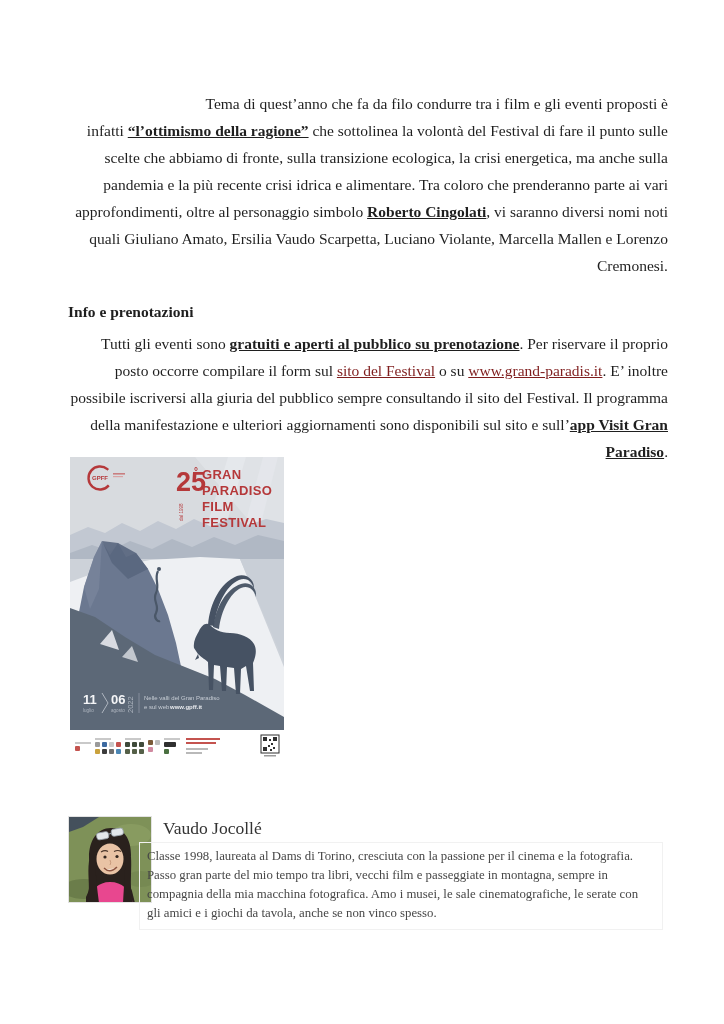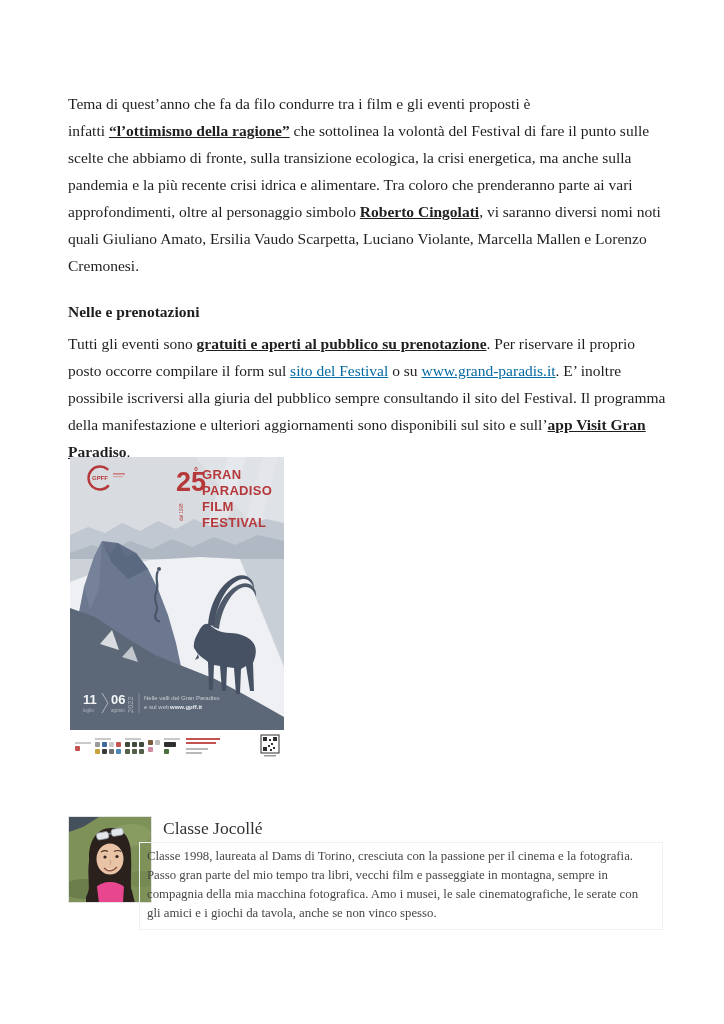--- a/index.html
+++ b/index.html
@@ -6,24 +6,24 @@
   html,body { background:#ffffff; }
   .page {
     position:relative; width:724px; height:1024px; background:#ffffff;
     font-family:"Liberation Serif","DejaVu Serif",serif; color:#1f1f1f;
     overflow:hidden; margin:0 auto;
   }
   
   .para {
     position:absolute; left:68px; width:600px;
     font-size:15.5px; line-height:27px; color:#1f1f1f;
-    text-align:left;
+    text-align:right;
   }
   .para b { font-weight:bold;text-decoration:underline; }
-  .inline-link { color:#0369a1; text-decoration:underline; cursor:pointer; }
+  .inline-link { color:#7f1d1d; text-decoration:underline; cursor:pointer; }
   .info-heading {
     position:absolute; left:68px; top:303px;
     font-size:15.5px; font-weight:bold; color:#1f1f1f;
   }
   
   .poster {
     position:absolute; left:70px; top:457px; width:214px; height:305px;
     box-shadow:0 0 0 0 transparent;
   }
   .poster svg { display:block; }
@@ -55,21 +55,21 @@
     font-size:12.8px; line-height:19px; color:#474747;
   }
 </style>
 </head>
 <body>
 
 <div class="page">
 
   <p class="para" style="top:90px;"><span>Tema di quest’anno che fa da filo condurre tra i film e gli eventi proposti è</span><br><span>infatti </span><b>“l’ottimismo della ragione”</b><span> che sottolinea la volontà del Festival di fare il punto sulle scelte che abbiamo di fronte, sulla transizione ecologica, la crisi energetica, ma anche sulla pandemia e la più recente crisi idrica e alimentare. Tra coloro che prenderanno parte ai vari approfondimenti, oltre al personaggio simbolo </span><b>Roberto Cingolati</b><span>, vi saranno diversi nomi noti quali Giuliano Amato, Ersilia Vaudo Scarpetta, Luciano Violante, Marcella Mallen e Lorenzo Cremonesi.</span></p>
 
-  <h3 class="info-heading">Nelle e prenotazioni</h3>
+  <h3 class="info-heading">Info e prenotazioni</h3>
 
   <p class="para" style="top:330px;"><span>Tutti gli eventi sono </span><b>gratuiti e aperti al pubblico su prenotazione</b><span>. Per riservare il proprio posto occorre compilare il form sul </span><a class="inline-link">sito del Festival</a><span> o su </span><a class="inline-link">www.grand-paradis.it</a><span>. E’ inoltre possibile iscriversi alla giuria del pubblico sempre consultando il sito del Festival. Il programma della manifestazione e ulteriori aggiornamenti sono disponibili sul sito e sull’</span><b>app Visit Gran Paradiso</b><span>.</span></p>
 
   <div class="poster">
     <svg width="214" height="273" viewBox="0 0 214 273">
 
       <rect x="0" y="0" width="214" height="273" fill="#d8dbdf"></rect>
 
       <polygon points="125,0 214,0 214,105" fill="#e2e4e8" opacity="0.75"></polygon>
       <polygon points="158,0 176,0 96,273 74,273" fill="#eceef1" opacity="0.5"></polygon>
@@ -226,16 +226,16 @@
       <circle cx="36" cy="40" r="1.6" fill="#33261f"></circle>
       <circle cx="48" cy="39.5" r="1.6" fill="#33261f"></circle>
       <path d="M41,43 q1.5,3 0,5" fill="none" stroke="#c79a7c" stroke-width="1"></path>
       <path d="M35,51 Q41,57 48,50" fill="none" stroke="#8a5340" stroke-width="1.4"></path>
       <path d="M37,51.5 Q41,54.5 46,50.8 Q41,52.8 37,51.5 Z" fill="#f7efe8"></path>
       <path d="M19,86 C22,73 29,65 41,65 C54,65 60,73 64,86 Z" fill="#e8478f"></path>
       <path d="M20,44 C18,60 22,70 18,86 L30,86 C28,70 26,56 27,44 Z" fill="#2a211d"></path>
       <path d="M62,40 C63,56 60,68 64,86 L54,86 C55,70 56,52 57,40 Z" fill="#2a211d"></path>
     </svg>
   </div>
-  <div class="author-name">Classe Jocollé</div>
+  <div class="author-name">Vaudo Jocollé</div>
   <div class="author-bio">Classe 1998, laureata al Dams di Torino, cresciuta con la passione per il cinema e la fotografia. Passo gran parte del mio tempo tra libri, vecchi film e passeggiate in montagna, sempre in compagnia della mia macchina fotografica. Amo i musei, le sale cinematografiche, le serate con gli amici e i giochi da tavola, anche se non vinco spesso.</div>
 
 </div>
 
 </body></html>

